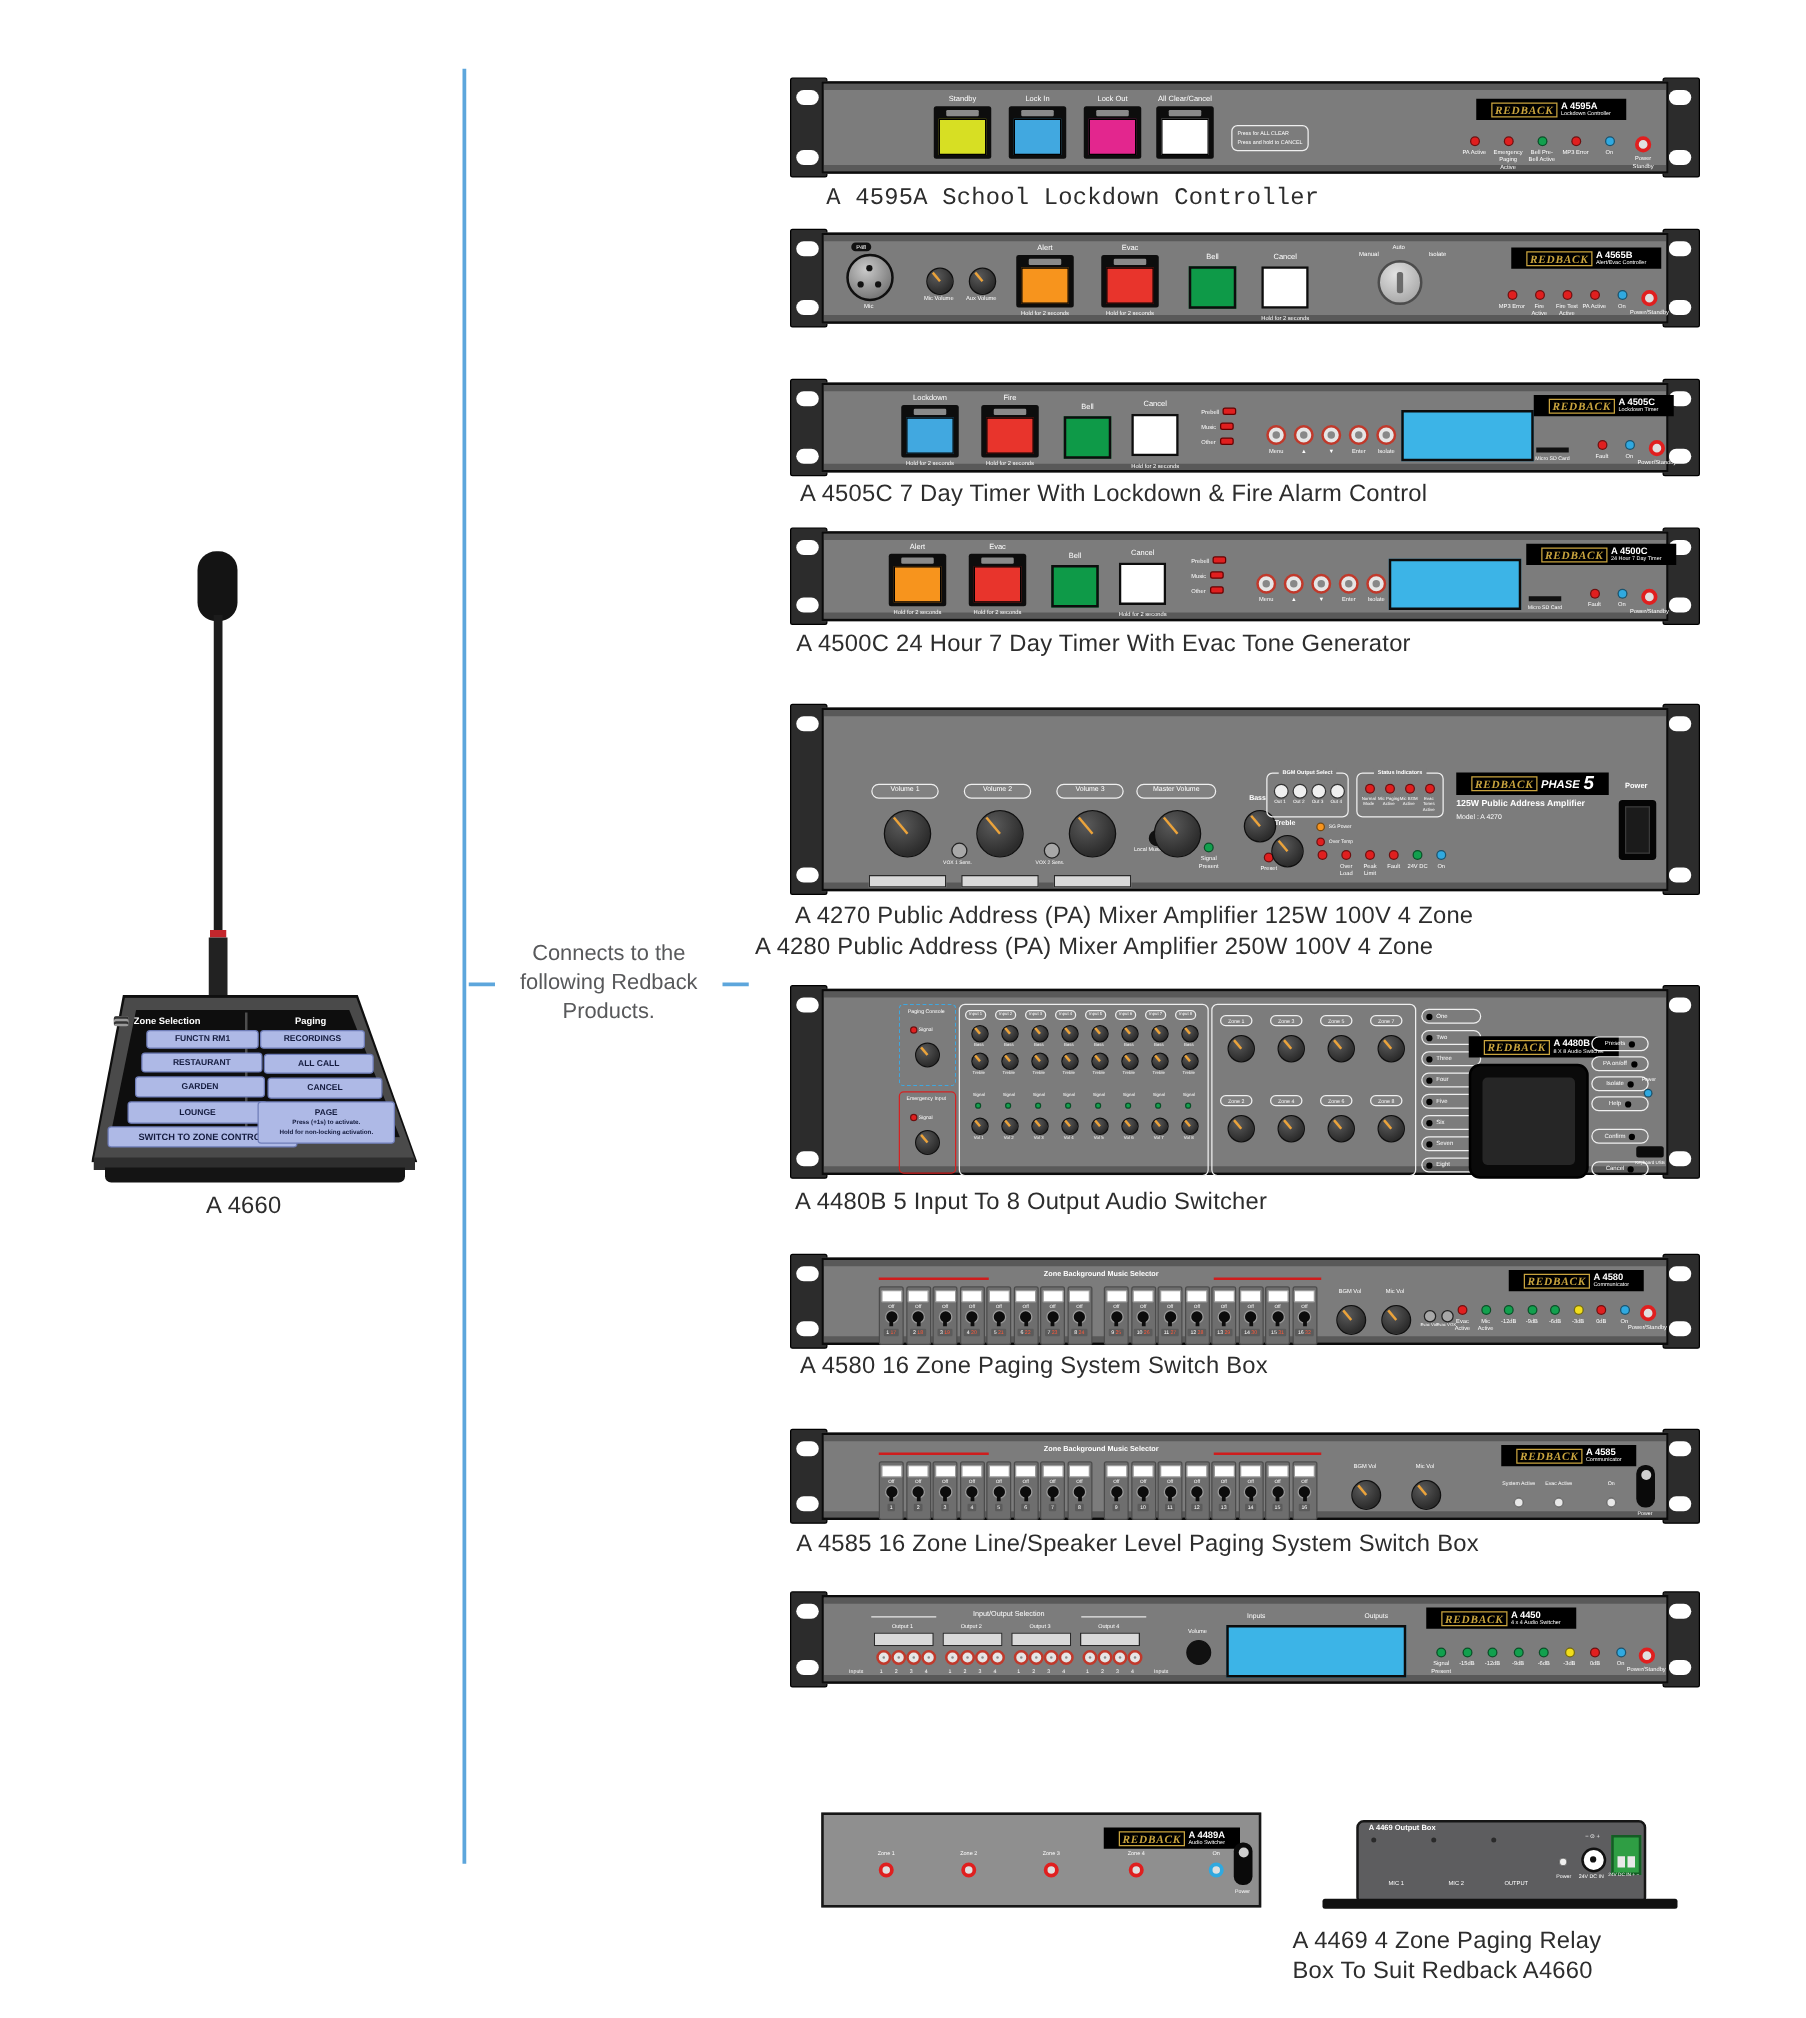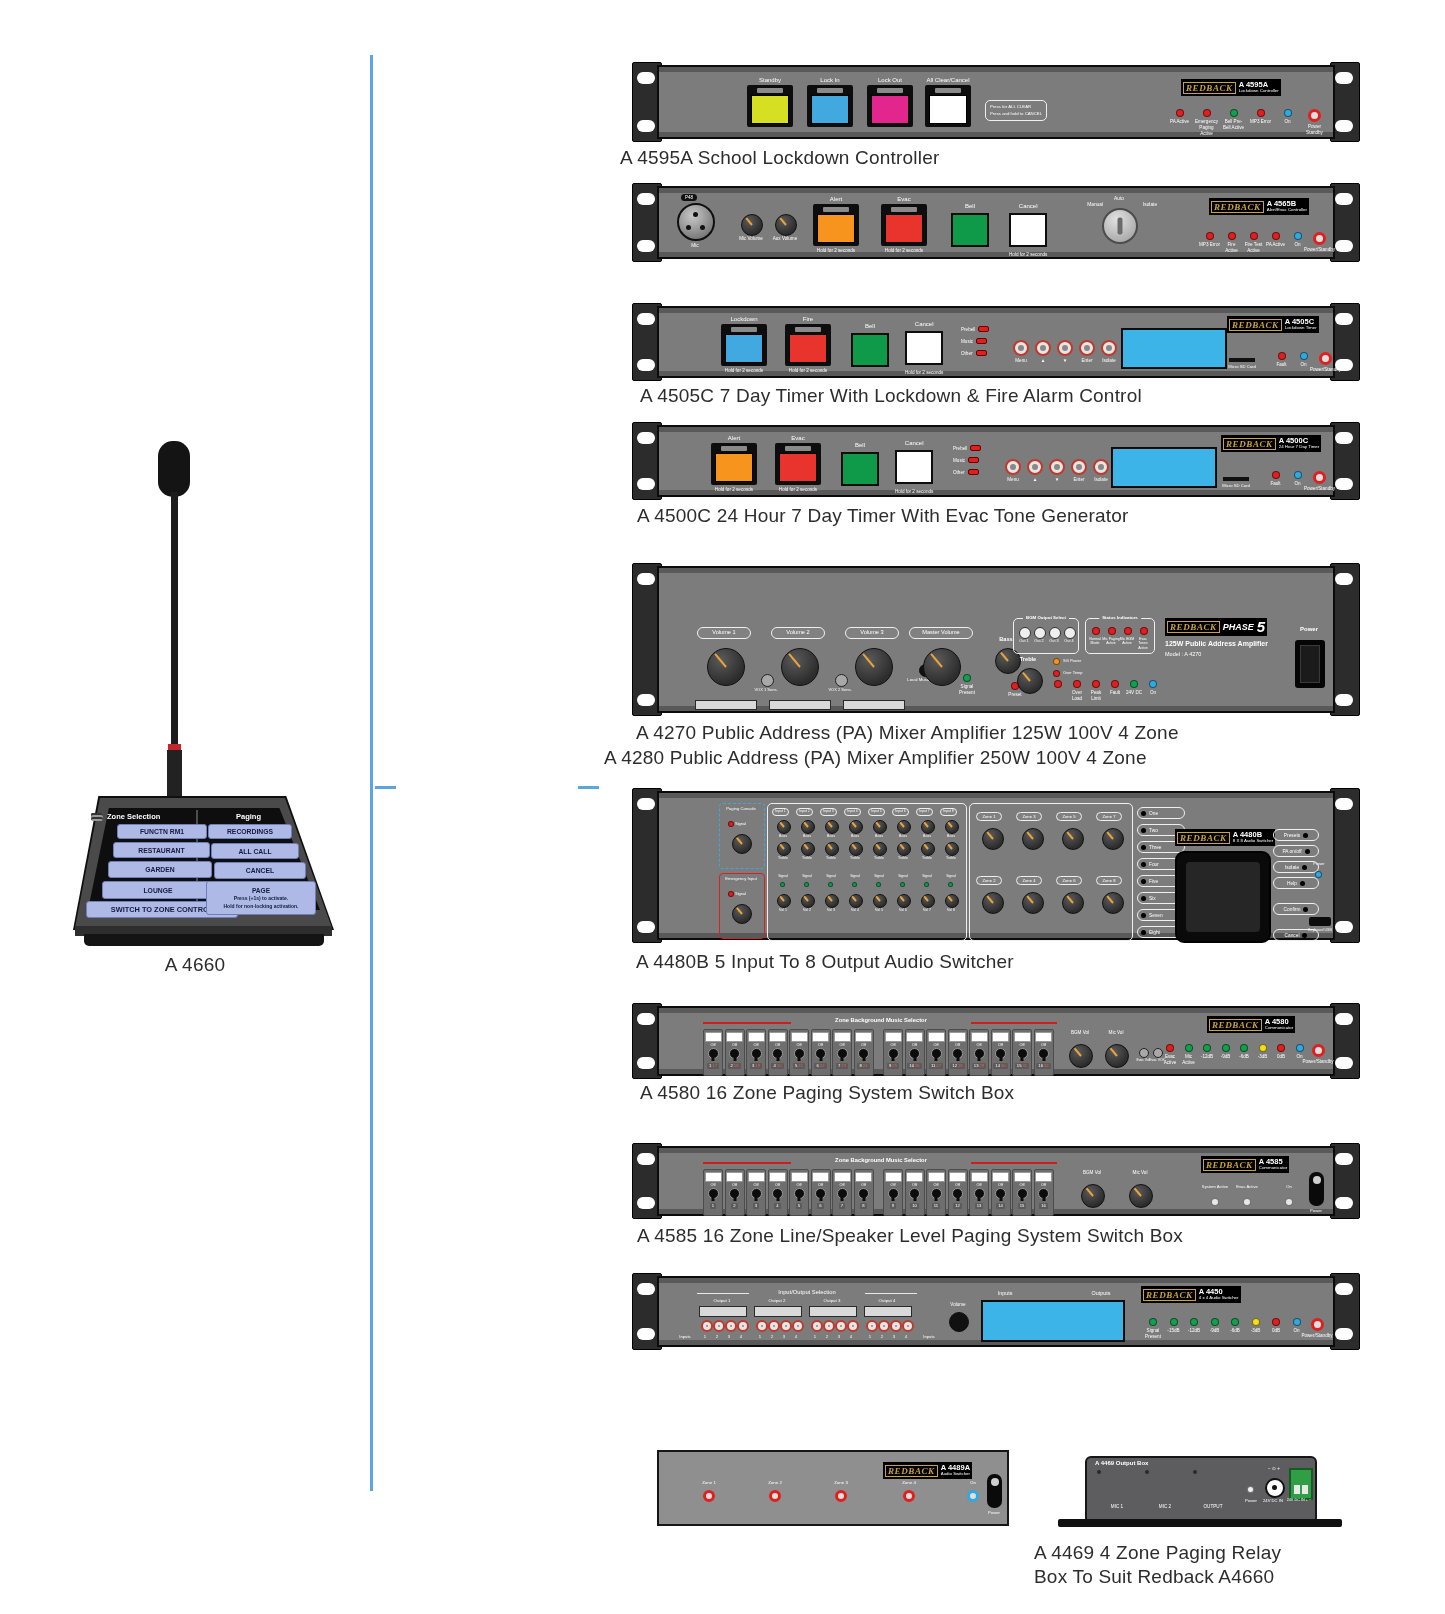--- a/index.html
+++ b/index.html
@@ -34,21 +34,21 @@
   
   .knob{position:absolute;border-radius:50%;background:radial-gradient(circle at 36% 30%,#5a5a5a,#2c2c2c 72%);border:1px solid #101010;}
   .knob::after{content:"";position:absolute;left:50%;top:50%;width:2px;height:46%;background:#eba33b;transform-origin:top center;transform:translateX(-50%) rotate(140deg);}
   .knob.dark{background:#111;}
   .knob.dark::after{display:none;}
   .trim{position:absolute;border-radius:50%;background:#a8a8a8;border:1px solid #222;}
   .pill{position:absolute;border:1px solid #efefef;border-radius:7px;color:#fff;text-align:center;background:rgba(255,255,255,.04);white-space:nowrap;}
   .lcd{position:absolute;background:#3cb4e7;border:2px solid #0c0c0c;}
   .strip{position:absolute;background:#d9d9d9;border:1px solid #2a2a2a;}
   
-  .logo{position:absolute;display:flex;align-items:center;background:#000;padding:2px 2px;gap:3px;}
+  .logo{position:absolute;display:flex;align-items:center;background:#000;padding:2px 12px;gap:3px;}
   .logo-red{color:#c9a43e;font-weight:bold;font-style:italic;letter-spacing:.6px;border:1px solid #c9a43e;padding:0 2px;font-family:"Liberation Serif",serif;font-size:9px;}
   .logo-mod{display:flex;flex-direction:column;color:#fff;line-height:1.1;}
   .logo-mod .m{font-size:7.5px;font-weight:bold;white-space:nowrap;}
   .logo-mod .s{font-size:4.4px;white-space:nowrap;}
   .roundbtn{width:12px;height:12px;border-radius:50%;background:#e6e6e6;border:2px solid #c0392b;box-sizing:content-box;position:relative;}
   .roundbtn::after{content:"";position:absolute;inset:3px;border-radius:50%;background:#888;}
   .rb-unit{position:absolute;display:flex;flex-direction:column;align-items:center;gap:2px;}
   .rb-label{font-size:4.6px;color:#fff;white-space:nowrap;}
   .groupbox{position:absolute;border:1px solid #efefef;border-radius:5px;}
   .groupbox .gtitle{position:absolute;top:-4px;left:50%;transform:translateX(-50%);background:#7c7c7c;font-size:4.4px;color:#fff;font-weight:bold;padding:0 3px;white-space:nowrap;}
@@ -116,20 +116,25 @@
       <span style="font-size:6.6px;">PAGE</span>
       <span style="font-size:5px;font-weight:bold;">Press (+1s) to activate.</span>
       <span style="font-size:5px;font-weight:bold;">Hold for non-locking activation.</span>
     </div>
   </div>
   <div class="caption" style="left:140px;top:953px;width:110px;text-align:center;">A 4660</div>
 
   <div class="vline" style="left:370px;top:55px;width:3px;height:1436px;"></div>
   <div class="dash" style="left:375px;top:786px;"></div>
   <div class="dash" style="left:578px;top:786px;"></div>
+  <div class="conn-text" style="left:398px;top:751px;width:178px;">
+    <div>Connects to the</div>
+      <div>following Redback</div>
+      <div>Products.</div>
+  </div>
 
   <div class="rack" id="d1" style="left:632px;top:62px;width:728px;height:80px;">
       <div class="ear l">
         <div class="hole" style="top: 9px;"></div>
         <div class="hole" style="bottom: 9px;"></div>
       </div>
       <div class="ear r">
         <div class="hole" style="top: 9px;"></div>
         <div class="hole" style="bottom: 9px;"></div>
       </div>
@@ -1201,21 +1206,21 @@
         <div class="tlabel" style="position: absolute; left: 166px; top: 38px; width: 36px; font-size: 4.2px; text-align: center;">24V DC IN</div>
         <div class="term" style="position: absolute; left: 200px; top: 8px; width: 20px; height: 28px;">
           <i style="left: 3px;"></i>
           <i style="left: 11px;"></i>
         </div>
         <div class="tlabel" style="position: absolute; left: 194px; top: 38px; width: 32px; font-size: 3.8px; text-align: center;">24V DC IN + −</div>
       </div>
     </div>
   <div class="abs" style="left:1058px;top:1519px;width:284px;height:8px;background:#111;border-radius:2px;"></div>
 
-  <div class="caption" style="left:620px;top:146px;">A 4595A School Lockdown Controller</div>
+  <div class="caption" style="left:661px;top:146px;font-family:Liberation Mono, monospace;">A 4595A School Lockdown Controller</div>
   <div class="caption" style="left:640px;top:384px;">A 4505C 7 Day Timer With Lockdown &amp; Fire Alarm Control</div>
   <div class="caption" style="left:637px;top:504px;">A 4500C 24 Hour 7 Day Timer With Evac Tone Generator</div>
   <div class="caption" style="left:636px;top:721px;">A 4270 Public Address (PA) Mixer Amplifier 125W 100V 4 Zone</div>
   <div class="caption" style="left:604px;top:746px;">A 4280 Public Address (PA) Mixer Amplifier 250W 100V 4 Zone</div>
   <div class="caption" style="left:636px;top:950px;">A 4480B 5 Input To 8 Output Audio Switcher</div>
   <div class="caption" style="left:640px;top:1081px;">A 4580 16 Zone Paging System Switch Box</div>
   <div class="caption" style="left:637px;top:1224px;">A 4585 16 Zone Line/Speaker Level Paging System Switch Box</div>
   <div class="caption" style="left:1034px;top:1541px;">A 4469 4 Zone Paging Relay
 Box To Suit Redback A4660</div>
 </div>

